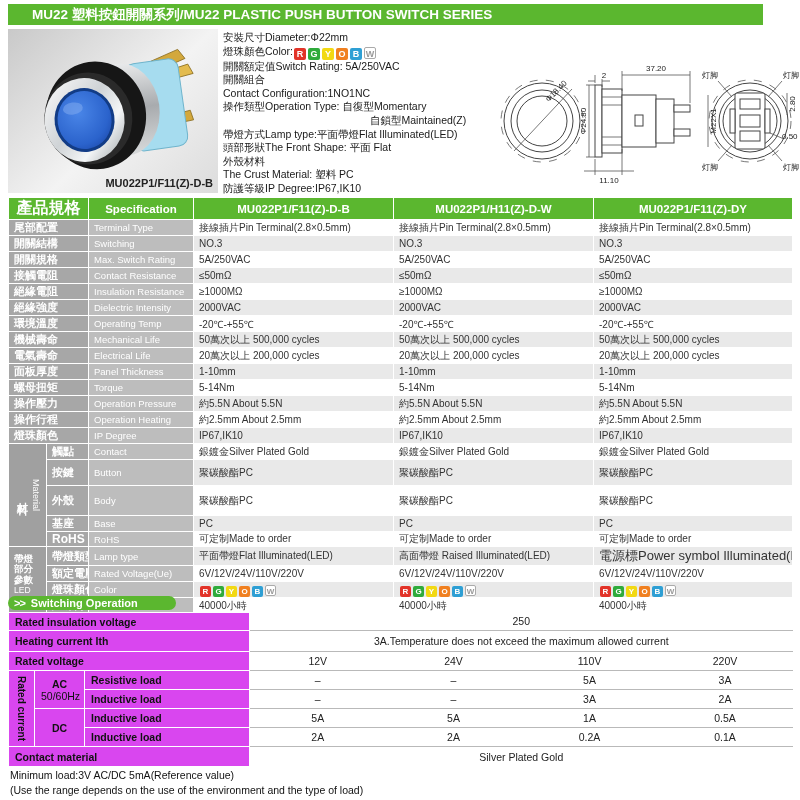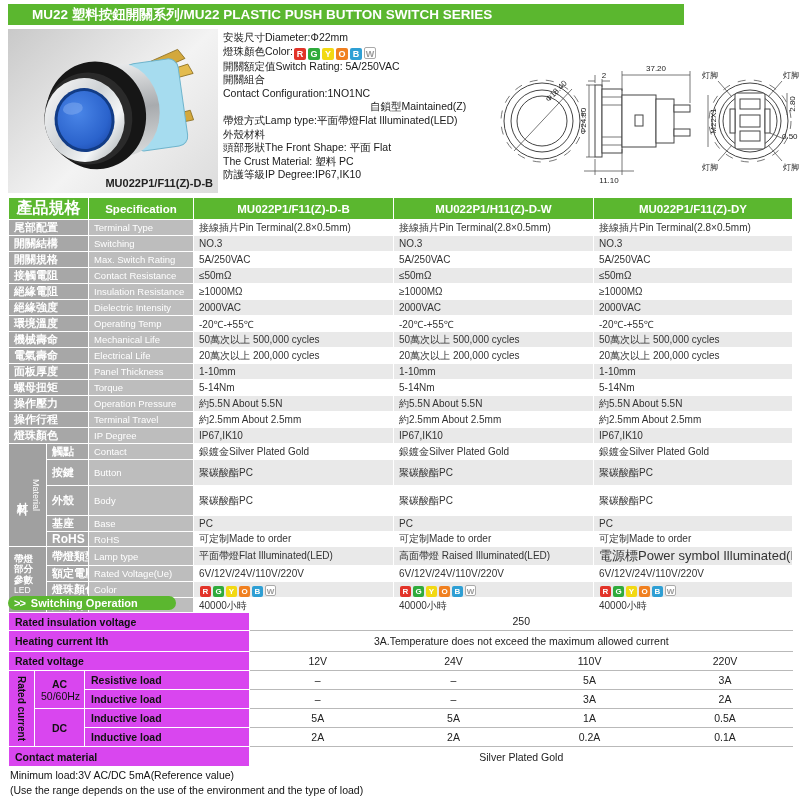--- a/index.html
+++ b/index.html
@@ -1,20 +1,20 @@
 <!DOCTYPE html>
 <html><head>
 <meta charset="utf-8">
 <style>
   html,body{margin:0;padding:0;}
   body{width:800px;height:800px;background:#fff;font-family:"Liberation Sans",sans-serif;position:relative;overflow:hidden;color:#1a1a1a;}
   .abs{position:absolute;}
 
   
-  .titlebar{left:8px;top:4px;width:676px;height:21px;background:#5bb72f;color:#fff;
+  .titlebar{left:8px;top:4px;width:755px;height:21px;background:#5bb72f;color:#fff;
     font-size:13.5px;font-weight:bold;line-height:21px;padding-left:24px;box-sizing:border-box;white-space:nowrap;}
 
   
   .photo{left:8px;top:29px;width:210px;height:164px;background:linear-gradient(135deg,#c9c9c9,#f3f3f3 55%,#dcdcdc);}
   .photo-label{position:absolute;right:5px;bottom:4px;font-size:11px;font-weight:bold;color:#222;}
 
   
   .info{left:223px;top:31px;width:275px;font-size:10.5px;line-height:13.6px;}
   .info div{white-space:nowrap;}
   .indent{padding-left:147px;}
@@ -107,24 +107,25 @@
 </div>
 
 <div class="abs info">
   <div>安裝尺寸Diameter:Φ22mm</div>
   <div>
     <span>燈珠顏色Color:</span><span class="chip" style="background:#e23328;color:#fff">R</span><span class="chip" style="background:#2fab3c;color:#fff">G</span><span class="chip" style="background:#f2d913;color:#fff">Y</span><span class="chip" style="background:#f08020;color:#fff">O</span><span class="chip" style="background:#2e9fd4;color:#fff">B</span><span class="chip" style="background:#ffffff;color:#999;border:1px solid #aaa">W</span>
   </div>
   <div>開關額定值Switch Rating: 5A/250VAC</div>
   <div>開關組合</div>
   <div>Contact Configuration:1NO1NC</div>
+  <div>操作類型Operation Type: 自復型Momentary</div>
   <div class="indent">自鎖型Maintained(Z)</div>
   <div>帶燈方式Lamp type:平面帶燈Flat Illuminated(LED)</div>
+  <div>頭部形狀The Front Shape: 平面 Flat</div>
   <div>外殼材料</div>
-  <div>頭部形狀The Front Shape: 平面 Flat</div>
   <div>The Crust Material: 塑料 PC</div>
   <div>防護等級IP Degree:IP67,IK10</div>
 </div>
 
 <div class="abs drawings">
   <svg width="308" height="166" viewBox="0 0 308 166">
 
     <g>
       <circle class="dimline" cx="50" cy="92" r="41" stroke-width="3.5" stroke-dasharray="8 8.4"></circle>
       <circle class="shape" cx="50" cy="92" r="38"></circle>
@@ -291,21 +292,21 @@
       </tr>
   <tr class="even">
         <td colspan="2" class="zh">操作壓力</td>
         <td class="en">Operation Pressure</td>
         <td class="val">約5.5N  About 5.5N</td>
         <td class="val">約5.5N  About 5.5N</td>
         <td class="val">約5.5N  About 5.5N</td>
       </tr>
   <tr class="odd">
         <td colspan="2" class="zh">操作行程</td>
-        <td class="en">Terminal Travel</td>
+        <td class="en">Operation Heating</td>
         <td class="val">約2.5mm  About 2.5mm</td>
         <td class="val">約2.5mm  About 2.5mm</td>
         <td class="val">約2.5mm  About 2.5mm</td>
       </tr>
   <tr class="even">
         <td colspan="2" class="zh">燈珠顏色</td>
         <td class="en">IP Degree</td>
         <td class="val">IP67,IK10</td>
         <td class="val">IP67,IK10</td>
         <td class="val">IP67,IK10</td>

